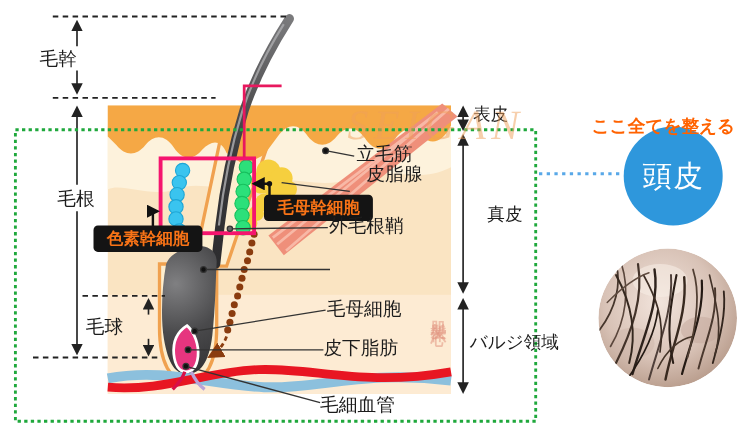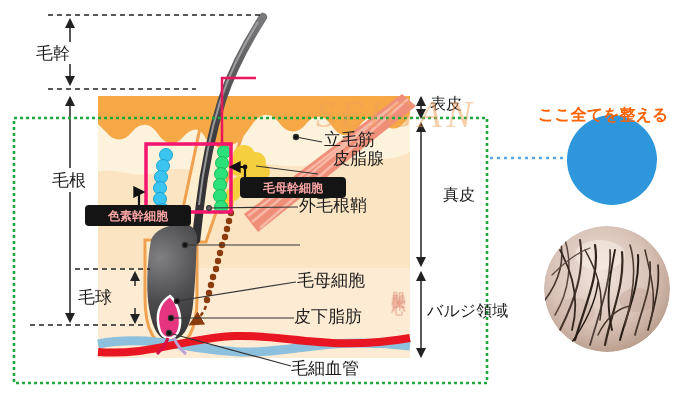--- a/index.html
+++ b/index.html
@@ -2,22 +2,22 @@
 <html><head>
 <meta charset="utf-8">
 <style>
   html,body{margin:0;padding:0;background:#fff;}
   #stage{position:relative;width:675px;height:401px;background:#fff;overflow:hidden;
          font-family:"Liberation Sans",sans-serif;color:#1a1a1a;}
   #art{position:absolute;left:0;top:0;}
   .lbl{position:absolute;white-space:nowrap;font-size:17px;line-height:1.05;color:#1c1c1c;}
   .lbl.small{font-size:16px;font-family:Liberation Mono, monospace;}
   .measure{width:46px;text-align:center;background:#fff;}
-  .stembox{position:absolute;background:#141414;color:#fca5a5;font-weight:bold;font-size:12px;
-           line-height:1;padding:5px 23px 4px;border-radius:4px;white-space:nowrap;}
+  .stembox{position:absolute;background:#141414;color:#f97316;font-weight:bold;font-size:15px;
+           line-height:1;padding:5px 12px 4px;border-radius:4px;white-space:nowrap;}
   #bulge-label{position:absolute;left:256px;top:66px;font-weight:bold;font-size:18px;white-space:nowrap;}
   #bulge-label .red{color:#e60050;}
   #bulge-label .note{color:#111;margin-left:2px;}
   #headline{position:absolute;left:538px;top:105px;font-weight:bold;font-size:16px;color:#ff6200;white-space:nowrap;}
   #scalp-circle-label{position:absolute;left:567px;top:126px;width:90px;height:68px;display:flex;
                       align-items:center;justify-content:center;color:#fff;font-size:27px;letter-spacing:1px;}
   #wm-brand{position:absolute;left:316px;top:92px;font-family:"Liberation Serif",serif;font-style:italic;
             font-size:38px;letter-spacing:5px;color:rgba(240,160,90,0.5);}
   #wm-tagline{position:absolute;left:390px;top:280px;writing-mode:vertical-rl;font-size:14px;
               letter-spacing:3px;color:rgba(225,150,130,0.55);font-weight:bold;}
@@ -230,16 +230,17 @@
   <div class="lbl" style="left:299px;top:197px;">外毛根鞘</div>
   <div class="lbl" style="left:297px;top:272px;">毛母細胞</div>
   <div class="lbl" style="left:294px;top:308px;">皮下脂肪</div>
   <div class="lbl" style="left:291px;top:360px;">毛細血管</div>
 
   <div class="lbl small" style="left:430px;top:97px;">表皮</div>
   <div class="lbl small" style="left:443px;top:188px;">真皮</div>
   <div class="lbl small" style="left:427px;top:304px;">バルジ領域</div>
 
   <div id="headline">ここ全てを整える</div>
+  <div id="scalp-circle-label">頭皮</div>
 
   <div id="wm-brand">SEIGAN</div>
   <div id="wm-tagline">肌髪体心</div>
 </div>
 
 </body></html>

